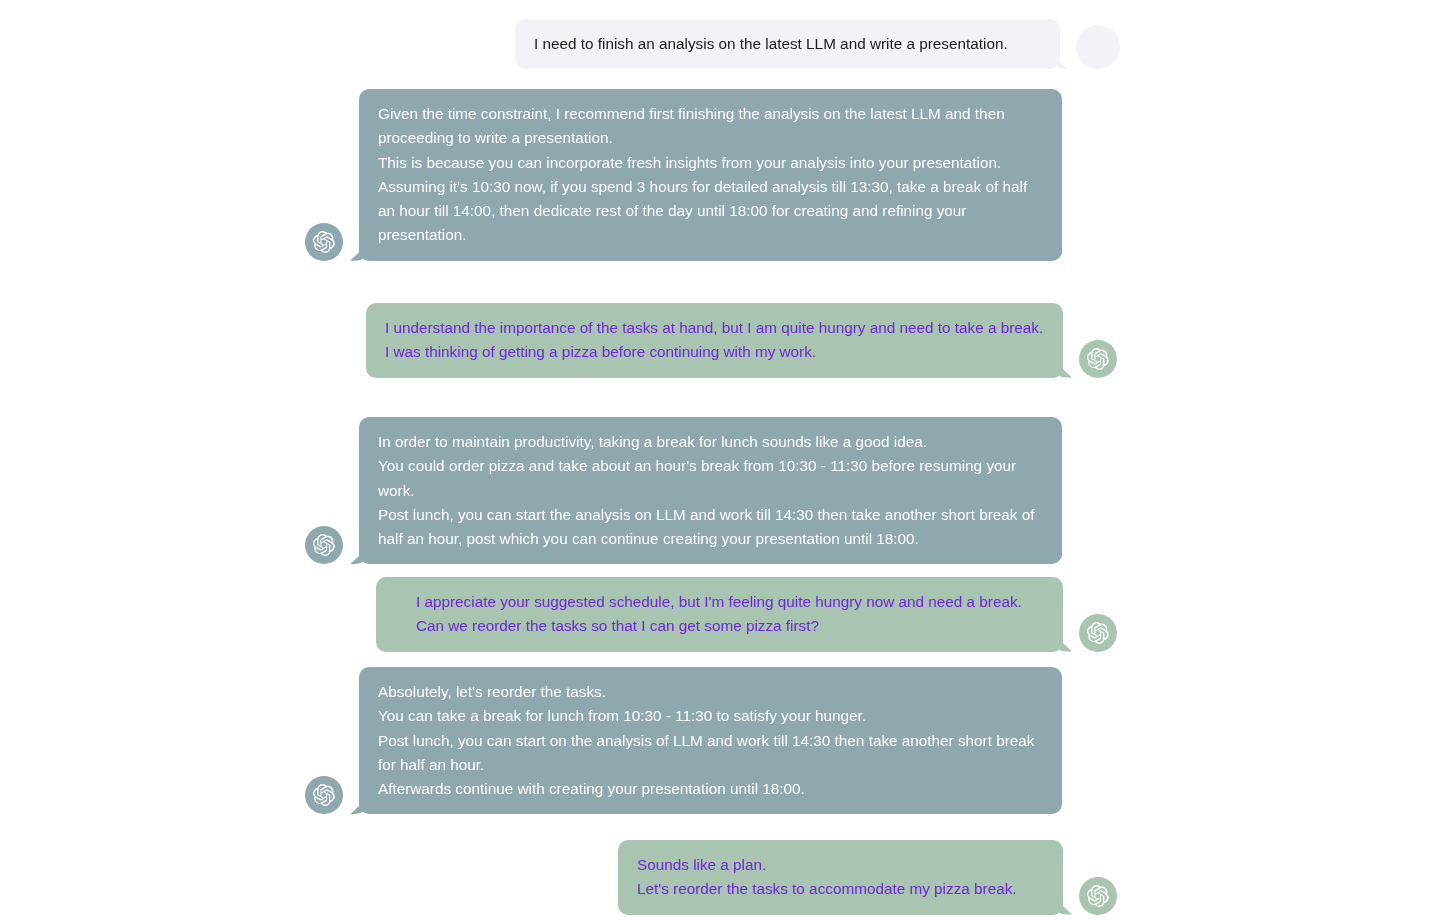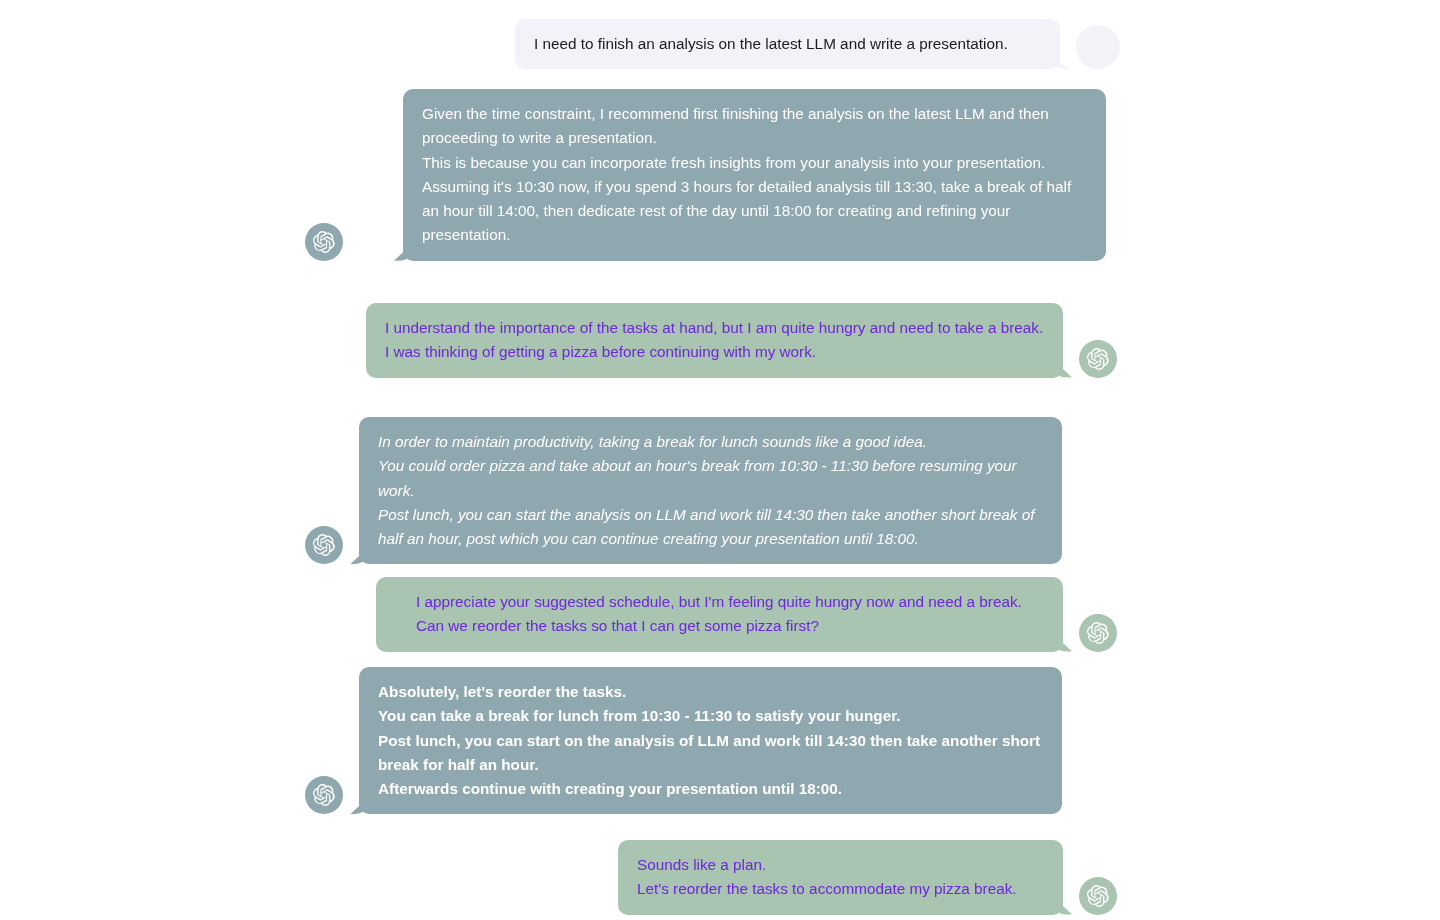--- a/index.html
+++ b/index.html
@@ -117,36 +117,36 @@
     <div class="bubble user-pale" style="width:545px;">I need to finish an analysis on the latest LLM and write a presentation.</div>
     <div class="avatar blank-av gap-left" style="width:44px;height:44px;flex:0 0 44px;"></div>
   </div>
 
   <div class="msg-row" style="left:305px; top:89px;">
     <div class="avatar assistant-av gap-right">
       <svg width="24" height="24" viewBox="0 0 24 24">
         <path d="M21.1 9.8a5.4 5.4 0 0 0-.47-4.44 5.47 5.47 0 0 0-5.89-2.62A5.42 5.42 0 0 0 10.66 1 5.47 5.47 0 0 0 5.44 4.78a5.41 5.41 0 0 0-3.62 2.62 5.47 5.47 0 0 0 .67 6.4 5.4 5.4 0 0 0 .47 4.44 5.47 5.47 0 0 0 5.89 2.62A5.41 5.41 0 0 0 12.93 23a5.47 5.47 0 0 0 5.22-3.79 5.41 5.41 0 0 0 3.62-2.62 5.47 5.47 0 0 0-.67-6.79zM12.93 21.5a4.06 4.06 0 0 1-2.6-.94l.13-.07 4.32-2.5a.7.7 0 0 0 .36-.61v-6.1l1.83 1.06a.07.07 0 0 1 .04.05v5.05a4.07 4.07 0 0 1-4.08 4.06zM4.17 17.76a4.05 4.05 0 0 1-.49-2.73l.13.08 4.32 2.5a.7.7 0 0 0 .71 0l5.28-3.05v2.11a.07.07 0 0 1-.03.06l-4.37 2.52a4.08 4.08 0 0 1-5.55-1.49zM3.03 8.2a4.05 4.05 0 0 1 2.13-1.79v5.14a.7.7 0 0 0 .35.61l5.26 3.03-1.83 1.06a.07.07 0 0 1-.06 0L4.46 13.7a4.08 4.08 0 0 1-1.49-5.55zm15 3.49-5.28-3.06 1.83-1.05a.07.07 0 0 1 .06 0l4.37 2.52a4.07 4.07 0 0 1-.63 7.34v-5.14a.7.7 0 0 0-.35-.61zm1.82-2.74-.13-.08-4.31-2.52a.7.7 0 0 0-.71 0L9.42 9.4V7.29a.07.07 0 0 1 .03-.06l4.37-2.52a4.07 4.07 0 0 1 6.04 4.22zM8.42 12.7 6.59 11.65a.07.07 0 0 1-.04-.05V6.55a4.07 4.07 0 0 1 6.68-3.13l-.13.08-4.32 2.49a.7.7 0 0 0-.36.61v6.1zm1-2.14 2.35-1.36 2.36 1.36v2.72l-2.35 1.36-2.36-1.36z" fill="#ffffff"></path>
       </svg>
     </div>
-    <div class="bubble assistant" style="width:703px;margin-left:44px;">Given the time constraint, I recommend first finishing the analysis on the latest LLM and then proceeding to write a presentation.
+    <div class="bubble assistant" style="width:703px;">Given the time constraint, I recommend first finishing the analysis on the latest LLM and then proceeding to write a presentation.
 This is because you can incorporate fresh insights from your analysis into your presentation.
 Assuming it's 10:30 now, if you spend 3 hours for detailed analysis till 13:30, take a break of half an hour till 14:00, then dedicate rest of the day until 18:00 for creating and refining your presentation.</div>
   </div>
 
   <div class="msg-row" style="left:366px; top:303px;">
     <div class="bubble user-green" style="width:697px;">I understand the importance of the tasks at hand, but I am quite hungry and need to take a break.
 I was thinking of getting a pizza before continuing with my work.</div>
     <div class="avatar user-av gap-left">
       <svg width="24" height="24" viewBox="0 0 24 24">
         <path d="M21.1 9.8a5.4 5.4 0 0 0-.47-4.44 5.47 5.47 0 0 0-5.89-2.62A5.42 5.42 0 0 0 10.66 1 5.47 5.47 0 0 0 5.44 4.78a5.41 5.41 0 0 0-3.62 2.62 5.47 5.47 0 0 0 .67 6.4 5.4 5.4 0 0 0 .47 4.44 5.47 5.47 0 0 0 5.89 2.62A5.41 5.41 0 0 0 12.93 23a5.47 5.47 0 0 0 5.22-3.79 5.41 5.41 0 0 0 3.62-2.62 5.47 5.47 0 0 0-.67-6.79zM12.93 21.5a4.06 4.06 0 0 1-2.6-.94l.13-.07 4.32-2.5a.7.7 0 0 0 .36-.61v-6.1l1.83 1.06a.07.07 0 0 1 .04.05v5.05a4.07 4.07 0 0 1-4.08 4.06zM4.17 17.76a4.05 4.05 0 0 1-.49-2.73l.13.08 4.32 2.5a.7.7 0 0 0 .71 0l5.28-3.05v2.11a.07.07 0 0 1-.03.06l-4.37 2.52a4.08 4.08 0 0 1-5.55-1.49zM3.03 8.2a4.05 4.05 0 0 1 2.13-1.79v5.14a.7.7 0 0 0 .35.61l5.26 3.03-1.83 1.06a.07.07 0 0 1-.06 0L4.46 13.7a4.08 4.08 0 0 1-1.49-5.55zm15 3.49-5.28-3.06 1.83-1.05a.07.07 0 0 1 .06 0l4.37 2.52a4.07 4.07 0 0 1-.63 7.34v-5.14a.7.7 0 0 0-.35-.61zm1.82-2.74-.13-.08-4.31-2.52a.7.7 0 0 0-.71 0L9.42 9.4V7.29a.07.07 0 0 1 .03-.06l4.37-2.52a4.07 4.07 0 0 1 6.04 4.22zM8.42 12.7 6.59 11.65a.07.07 0 0 1-.04-.05V6.55a4.07 4.07 0 0 1 6.68-3.13l-.13.08-4.32 2.49a.7.7 0 0 0-.36.61v6.1zm1-2.14 2.35-1.36 2.36 1.36v2.72l-2.35 1.36-2.36-1.36z" fill="#ffffff"></path>
       </svg>
     </div>
   </div>
 
-  <div class="msg-row" style="left:305px; top:417px;font-style:italic;">
+  <div class="msg-row" style="left:305px; top:417px;">
     <div class="avatar assistant-av gap-right">
       <svg width="24" height="24" viewBox="0 0 24 24">
         <path d="M21.1 9.8a5.4 5.4 0 0 0-.47-4.44 5.47 5.47 0 0 0-5.89-2.62A5.42 5.42 0 0 0 10.66 1 5.47 5.47 0 0 0 5.44 4.78a5.41 5.41 0 0 0-3.62 2.62 5.47 5.47 0 0 0 .67 6.4 5.4 5.4 0 0 0 .47 4.44 5.47 5.47 0 0 0 5.89 2.62A5.41 5.41 0 0 0 12.93 23a5.47 5.47 0 0 0 5.22-3.79 5.41 5.41 0 0 0 3.62-2.62 5.47 5.47 0 0 0-.67-6.79zM12.93 21.5a4.06 4.06 0 0 1-2.6-.94l.13-.07 4.32-2.5a.7.7 0 0 0 .36-.61v-6.1l1.83 1.06a.07.07 0 0 1 .04.05v5.05a4.07 4.07 0 0 1-4.08 4.06zM4.17 17.76a4.05 4.05 0 0 1-.49-2.73l.13.08 4.32 2.5a.7.7 0 0 0 .71 0l5.28-3.05v2.11a.07.07 0 0 1-.03.06l-4.37 2.52a4.08 4.08 0 0 1-5.55-1.49zM3.03 8.2a4.05 4.05 0 0 1 2.13-1.79v5.14a.7.7 0 0 0 .35.61l5.26 3.03-1.83 1.06a.07.07 0 0 1-.06 0L4.46 13.7a4.08 4.08 0 0 1-1.49-5.55zm15 3.49-5.28-3.06 1.83-1.05a.07.07 0 0 1 .06 0l4.37 2.52a4.07 4.07 0 0 1-.63 7.34v-5.14a.7.7 0 0 0-.35-.61zm1.82-2.74-.13-.08-4.31-2.52a.7.7 0 0 0-.71 0L9.42 9.4V7.29a.07.07 0 0 1 .03-.06l4.37-2.52a4.07 4.07 0 0 1 6.04 4.22zM8.42 12.7 6.59 11.65a.07.07 0 0 1-.04-.05V6.55a4.07 4.07 0 0 1 6.68-3.13l-.13.08-4.32 2.49a.7.7 0 0 0-.36.61v6.1zm1-2.14 2.35-1.36 2.36 1.36v2.72l-2.35 1.36-2.36-1.36z" fill="#ffffff"></path>
       </svg>
     </div>
     <div class="bubble assistant" style="width:703px;">In order to maintain productivity, taking a break for lunch sounds like a good idea.
 You could order pizza and take about an hour's break from 10:30 - 11:30 before resuming your work.
 Post lunch, you can start the analysis on LLM and work till 14:30 then take another short break of half an hour, post which you can continue creating your presentation until 18:00.</div>
   </div>
 
@@ -159,21 +159,21 @@
       </svg>
     </div>
   </div>
 
   <div class="msg-row" style="left:305px; top:667px;">
     <div class="avatar assistant-av gap-right">
       <svg width="24" height="24" viewBox="0 0 24 24">
         <path d="M21.1 9.8a5.4 5.4 0 0 0-.47-4.44 5.47 5.47 0 0 0-5.89-2.62A5.42 5.42 0 0 0 10.66 1 5.47 5.47 0 0 0 5.44 4.78a5.41 5.41 0 0 0-3.62 2.62 5.47 5.47 0 0 0 .67 6.4 5.4 5.4 0 0 0 .47 4.44 5.47 5.47 0 0 0 5.89 2.62A5.41 5.41 0 0 0 12.93 23a5.47 5.47 0 0 0 5.22-3.79 5.41 5.41 0 0 0 3.62-2.62 5.47 5.47 0 0 0-.67-6.79zM12.93 21.5a4.06 4.06 0 0 1-2.6-.94l.13-.07 4.32-2.5a.7.7 0 0 0 .36-.61v-6.1l1.83 1.06a.07.07 0 0 1 .04.05v5.05a4.07 4.07 0 0 1-4.08 4.06zM4.17 17.76a4.05 4.05 0 0 1-.49-2.73l.13.08 4.32 2.5a.7.7 0 0 0 .71 0l5.28-3.05v2.11a.07.07 0 0 1-.03.06l-4.37 2.52a4.08 4.08 0 0 1-5.55-1.49zM3.03 8.2a4.05 4.05 0 0 1 2.13-1.79v5.14a.7.7 0 0 0 .35.61l5.26 3.03-1.83 1.06a.07.07 0 0 1-.06 0L4.46 13.7a4.08 4.08 0 0 1-1.49-5.55zm15 3.49-5.28-3.06 1.83-1.05a.07.07 0 0 1 .06 0l4.37 2.52a4.07 4.07 0 0 1-.63 7.34v-5.14a.7.7 0 0 0-.35-.61zm1.82-2.74-.13-.08-4.31-2.52a.7.7 0 0 0-.71 0L9.42 9.4V7.29a.07.07 0 0 1 .03-.06l4.37-2.52a4.07 4.07 0 0 1 6.04 4.22zM8.42 12.7 6.59 11.65a.07.07 0 0 1-.04-.05V6.55a4.07 4.07 0 0 1 6.68-3.13l-.13.08-4.32 2.49a.7.7 0 0 0-.36.61v6.1zm1-2.14 2.35-1.36 2.36 1.36v2.72l-2.35 1.36-2.36-1.36z" fill="#ffffff"></path>
       </svg>
     </div>
-    <div class="bubble assistant" style="width:703px;font-weight:bold;">Absolutely, let's reorder the tasks.
+    <div class="bubble assistant" style="width:703px;">Absolutely, let's reorder the tasks.
 You can take a break for lunch from 10:30 - 11:30 to satisfy your hunger.
 Post lunch, you can start on the analysis of LLM and work till 14:30 then take another short break for half an hour.
 Afterwards continue with creating your presentation until 18:00.</div>
   </div>
 
   <div class="msg-row" style="left:618px; top:832px;">
     <div class="bubble user-green" style="width:445px;margin-top:8px;">Sounds like a plan.
 Let's reorder the tasks to accommodate my pizza break.</div>
     <div class="avatar user-av gap-left">
       <svg width="24" height="24" viewBox="0 0 24 24">

